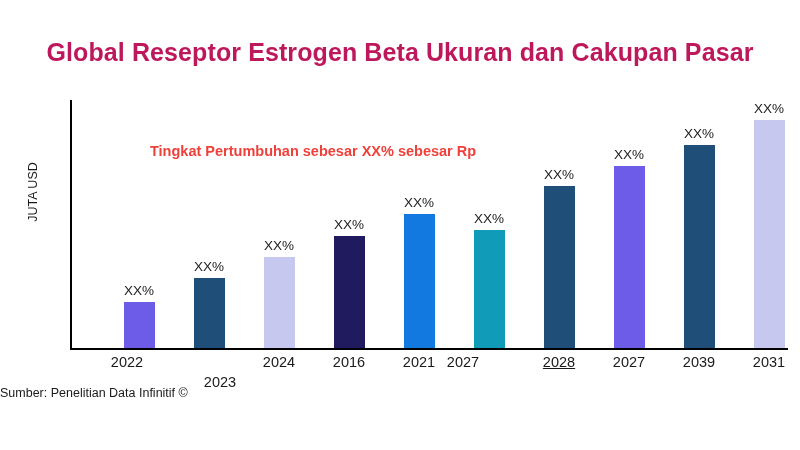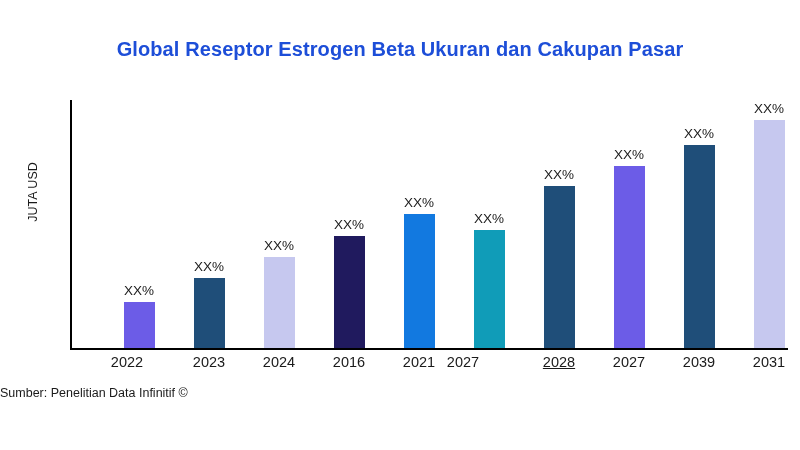--- a/index.html
+++ b/index.html
@@ -18,23 +18,23 @@
     width: 800px;
     height: 450px;
     background: #ffffff;
   }
   .chart-title {
     position: absolute;
     left: 0;
     top: 38px;
     width: 800px;
     text-align: center;
-    font-size: 20px;
+    font-size: 25px;
     font-weight: bold;
-    color: #1d4ed8;
+    color: #be185d;
     letter-spacing: 0.1px;
     white-space: nowrap;
   }
   .y-axis-label {
     position: absolute;
     left: -27px;
     top: 185px;
     width: 120px;
     text-align: center;
     font-size: 12.5px;
@@ -118,20 +118,21 @@
 
 <div class="figure">
 
   <div class="chart-title">Global Reseptor Estrogen Beta Ukuran dan Cakupan Pasar</div>
 
   <div class="y-axis-label">JUTA USD</div>
 
   <div class="axis-y-line"></div>
   <div class="axis-x-line"></div>
 
+  <div class="growth-note">Tingkat Pertumbuhan sebesar XX% sebesar Rp</div>
 
   <div class="plot" id="plot-area">
       <div class="bar-slot" style="left: 34px;">
         <div class="bar" style="height: 46px; background: rgb(108, 92, 231);"></div>
         <div class="bar-label" style="bottom: 50px;">XX%</div>
       </div>
       <div class="bar-slot" style="left: 104px;">
         <div class="bar" style="height: 70px; background: rgb(31, 78, 121);"></div>
         <div class="bar-label" style="bottom: 74px;">XX%</div>
       </div>
@@ -164,21 +165,21 @@
         <div class="bar-label" style="bottom: 207px;">XX%</div>
       </div>
       <div class="bar-slot" style="left: 664px;">
         <div class="bar" style="height: 228px; background: rgb(198, 200, 239);"></div>
         <div class="bar-label" style="bottom: 232px;">XX%</div>
       </div>
     </div>
 
   <div id="tick-area">
       <div class="tick-label" style="left: 92px;">2022</div>
-      <div class="tick-label" style="left: 174px;">2023</div>
+      <div class="tick-label" style="left: 185px; margin-top: 20px;">2023</div>
       <div class="tick-label" style="left: 244px;">2024</div>
       <div class="tick-label" style="left: 314px;">2016</div>
       <div class="tick-label" style="left: 384px;">2021</div>
       <div class="tick-label" style="left: 428px;">2027</div>
       <div class="tick-label" style="left: 524px; text-decoration: underline;">2028</div>
       <div class="tick-label" style="left: 594px;">2027</div>
       <div class="tick-label" style="left: 664px;">2039</div>
       <div class="tick-label" style="left: 734px;">2031</div>
     </div>
 

